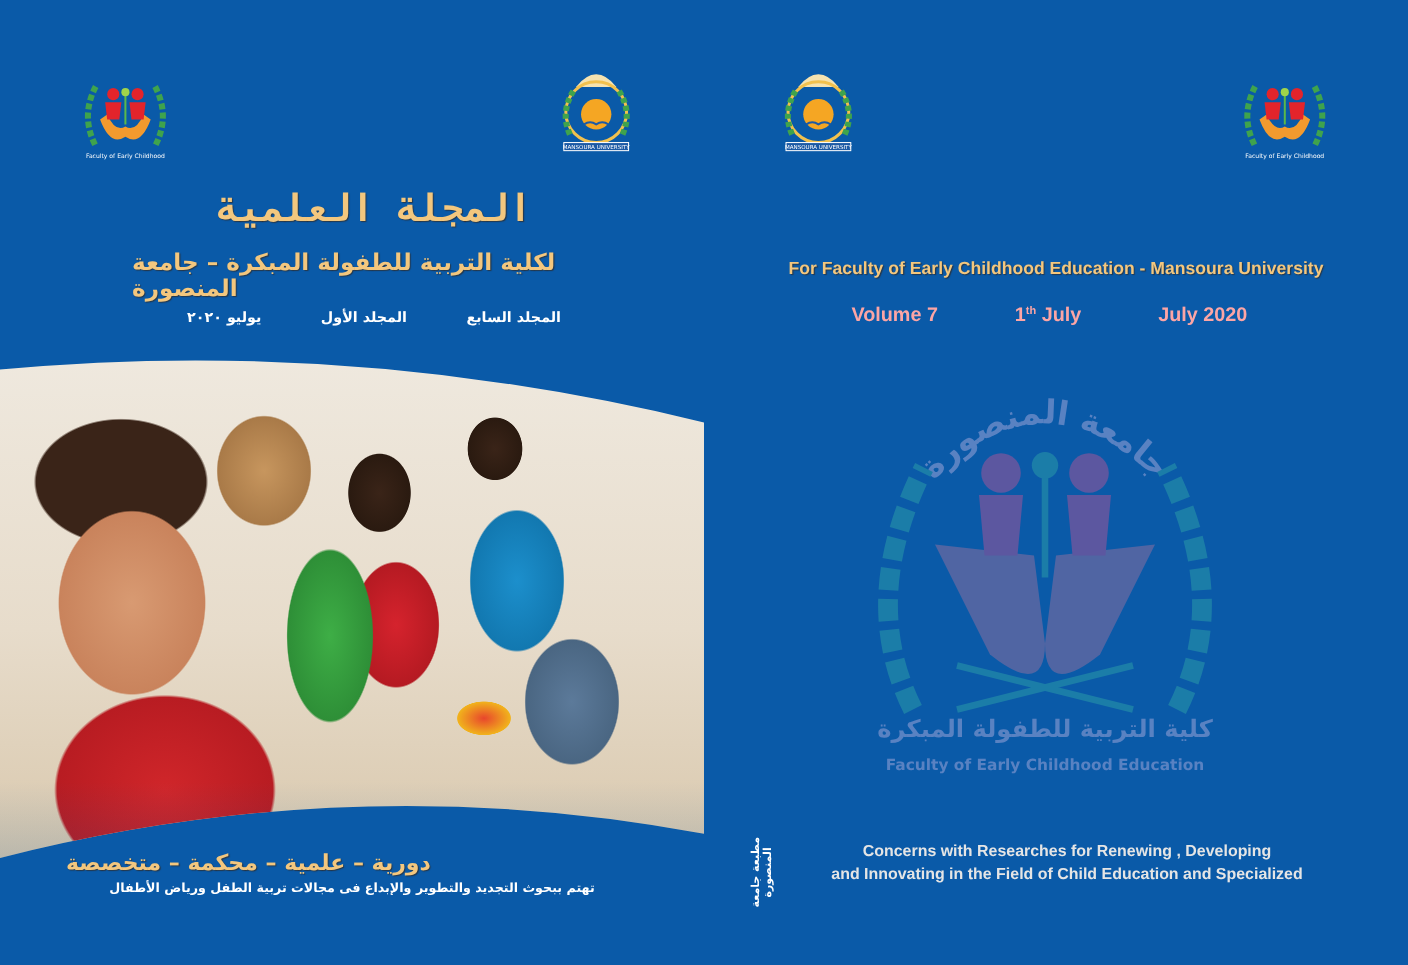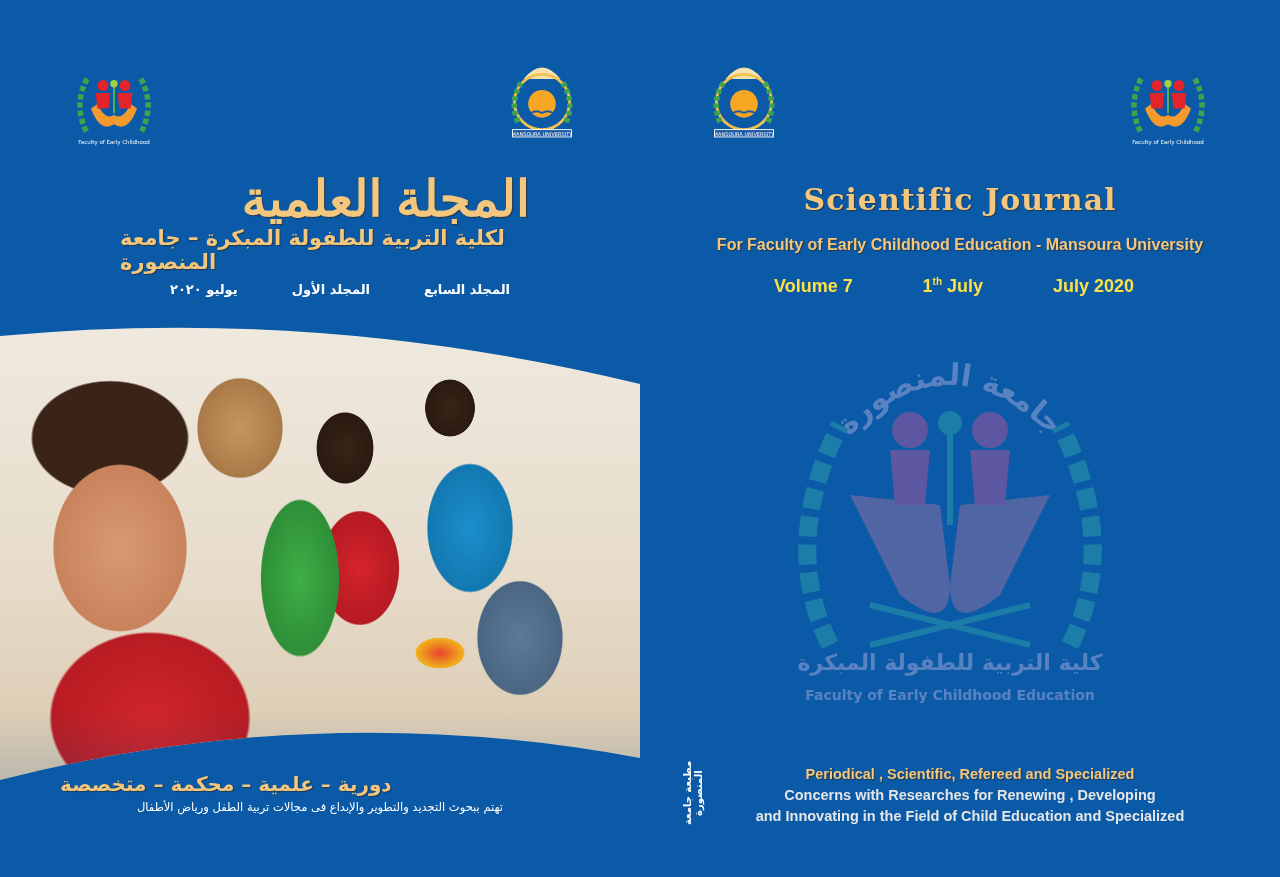--- a/index.html
+++ b/index.html
@@ -11,22 +11,22 @@
   .cover { position:absolute; top:0; height:877px; }
   .cover-back { left:0; width:640px; }
   .cover-front { left:640px; width:640px; }
   .gold { color:#f3c77e; text-shadow:1px 1px 1px rgba(60,30,0,0.55); }
   .white { color:#e5e5e5; }
 
   .logo { position:absolute; width:92px; height:92px; }
 
   
   .ar-title {
-    position:absolute; left:150px; width:380px; top:170px; text-align:right;
-    font-family:Liberation Sans, sans-serif; font-weight:bold; font-size:50px; direction:rtl;
+    position:absolute; left:150px; width:380px; top:170px; text-align:center;
+    font-family:Liberation Mono, monospace; font-weight:bold; font-size:34px; direction:rtl;
     letter-spacing:1px;
   }
   .ar-sub {
     position:absolute; left:120px; width:440px; top:226px; text-align:left;
     font-family:"DejaVu Sans", sans-serif; font-weight:bold; font-size:21px; direction:rtl;
   }
   .ar-meta {
     position:absolute; top:282px; left:170px; width:340px; display:flex; justify-content:space-between;
     direction:rtl; font-family:"DejaVu Sans", sans-serif; font-weight:bold; font-size:13px; color:#fff;
   }
@@ -53,35 +53,35 @@
   .photo-fade {
     position:absolute; inset:0;
     background: linear-gradient(180deg, rgba(10,90,168,0) 85%, rgba(10,90,168,0.15) 100%);
   }
   .motto {
     position:absolute; top:772px; left:60px; width:520px; text-align:left; direction:rtl;
     font-family:"DejaVu Sans", sans-serif; font-weight:bold; font-size:20px;
   }
   .motto-sub {
     position:absolute; top:800px; left:60px; width:520px; text-align:center; direction:rtl;
-    font-family:"DejaVu Sans", sans-serif; font-weight:normal; font-size:11.5px; color:#fff;
+    font-family:"DejaVu Sans", sans-serif; font-weight:bold; font-size:11.5px; color:#fff;
   }
 
   
   .en-title {
     position:absolute; top:182px; left:0; width:640px; text-align:center;
     font-family:"DejaVu Serif", serif; font-weight:bold; font-size:30px; letter-spacing:1px;
   }
   .en-sub {
     position:absolute; top:236px; left:0; width:640px; text-align:center;
     font-family:"Liberation Sans", sans-serif; font-weight:bold; font-size:16px;
   }
   .en-meta {
     position:absolute; top:276px; left:134px; width:360px; display:flex; justify-content:space-between;
-    font-family:"Liberation Sans", sans-serif; font-weight:bold; font-size:18px; color:#fde047;
+    font-family:"Liberation Sans", sans-serif; font-weight:bold; font-size:18px; color:#fca5a5;
   }
   .en-meta sup { font-size:10px; }
   .watermark { position:absolute; left:150px; top:345px; width:320px; height:370px; opacity:0.55; }
   .spine-text {
     position:absolute; left:42px; top:738px; height:110px; width:16px;
     writing-mode:vertical-rl; transform:rotate(180deg);
     font-family:"DejaVu Sans", sans-serif; font-weight:bold; font-size:10px; color:#fff; text-align:center;
   }
   .tagline {
     position:absolute; top:764px; left:40px; width:580px; text-align:center;
@@ -154,21 +154,20 @@
     <path d="M25 55 Q35 82 50 72 Q65 82 75 55 L68 50 Q60 68 50 62 Q40 68 32 50 Z" fill="#f29a2e"></path>
     <circle cx="38" cy="30" r="6" fill="#e3242b"></circle>
       <path d="M30 38 L46 38 L44 55 L32 55 Z" fill="#e3242b"></path>
     <circle cx="62" cy="30" r="6" fill="#e3242b"></circle>
       <path d="M54 38 L70 38 L68 55 L56 55 Z" fill="#e3242b"></path>
     <path d="M50 30 L50 60" stroke="#5ab84a" stroke-width="2"></path>
       <circle cx="50" cy="28" r="4" fill="#9fd44a"></circle>
     <text x="50" y="93" font-size="6" fill="#fff" text-anchor="middle" font-family="DejaVu Sans, sans-serif">Faculty of Early Childhood</text>
   </svg>
 
-  <div class="en-title gold">Scientific Journal</div>
   <div class="en-sub gold">For Faculty of Early Childhood Education - Mansoura University</div>
 
   <div class="en-meta">
     <span>Volume 7</span>
     <span><span>1</span><sup>th</sup><span> July</span></span>
     <span>July 2020</span>
   </div>
 
   <svg class="watermark" viewBox="0 0 320 370">
     <path id="wmTop" d="M60 90 Q160 -10 260 90" fill="none"></path>
@@ -184,17 +183,16 @@
     <path d="M160 80 L160 180" stroke="#2a9aa8" stroke-width="6"></path>
       <circle cx="160" cy="78" r="12" fill="#2a9aa8"></circle>
     <path d="M80 300 L240 260 M240 300 L80 260" stroke="#2a9aa8" stroke-width="6"></path>
     <text x="160" y="325" font-family="DejaVu Sans, sans-serif" font-weight="bold" font-size="22" fill="#9aa3d8" text-anchor="middle" direction="rtl">كلية التربية للطفولة المبكرة</text>
     <text x="160" y="355" font-family="DejaVu Sans, sans-serif" font-weight="bold" font-size="14" fill="#9aa3d8" text-anchor="middle">Faculty of Early Childhood Education</text>
   </svg>
 
   <div class="spine-text">مطبعة جامعة المنصورة</div>
 
   <div class="tagline">
-    <div class="gold">Periodical , Scientific, Refereed and Specialized</div>
     <div class="white">Concerns with Researches for Renewing , Developing</div>
     <div class="white">and Innovating in the Field of Child Education and Specialized</div>
   </div>
 </div>
 
 </body></html>

